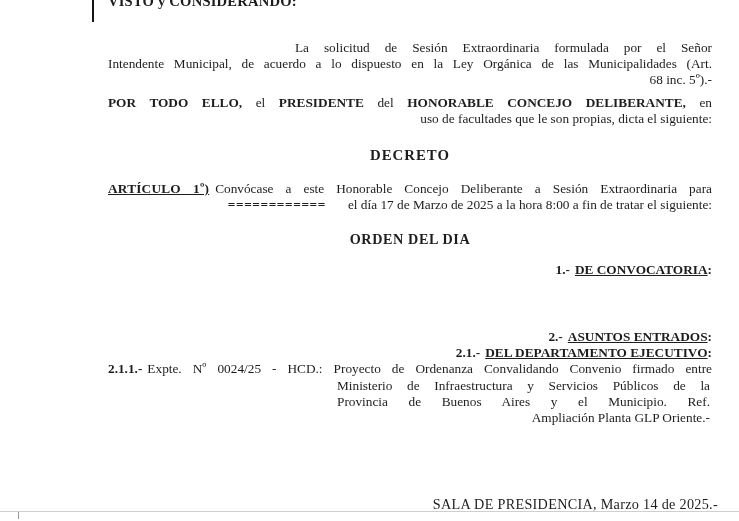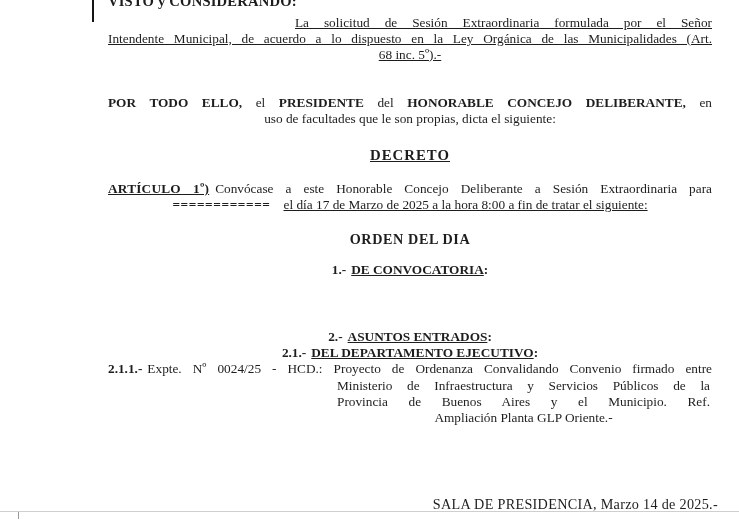--- a/index.html
+++ b/index.html
@@ -2,34 +2,34 @@
 <html><head>
 <meta charset="utf-8">
 <style>
   html,body{margin:0;padding:0;background:#fff;}
   .page{
     position:relative;width:739px;height:521px;background:#ffffff;
     font-family:"Liberation Serif","DejaVu Serif",serif;
     font-size:13.3px;color:#1d1d1d;overflow:hidden;
   }
   .blk{position:absolute;left:108px;width:604px;}
-  .line{line-height:15.8px;min-height:15.8px;text-align:center;}
+  .line{line-height:15.8px;min-height:15.8px;text-align:right;}
   .just{text-align:justify;text-align-last:justify;}
   .indent1{padding-left:187px;}
   .b{font-weight:bold;}
   .bu{font-weight:bold;text-decoration:underline;}
   .num{font-weight:bold;margin-right:5px;}
   .lbl{font-weight:bold;text-decoration:underline;margin-right:6px;letter-spacing:0.2px;margin-top:24px;}
   .eq{font-weight:bold;letter-spacing:0.6px;}
-  .t2{margin-left:13px;text-decoration:underline;}
+  .t2{margin-left:22px;}
   .visto{top:-7px;font-size:14.6px;font-weight:bold;letter-spacing:0.2px;}
-  .para1{top:15px;text-decoration:underline;}
+  .para1{top:40px;}
   .portodo{top:95px;}
   .decreto{top:147px;text-align:center;font-size:14.8px;}
-  .decreto .head{font-weight:bold;text-decoration:underline;letter-spacing:1px;}
+  .decreto .head{font-weight:bold;letter-spacing:1px;}
   .art1{top:181px;}
   .orden{top:231px;text-align:center;font-size:14.2px;}
   .orden .head{font-weight:bold;letter-spacing:0.6px;}
   .item1{top:262px;}
   .item11{top:278px;}
   .item2{top:329px;}
   .item21{top:345px;}
   .item211{top:361px;}
   .cont{position:absolute;left:337px;width:373px;top:378px;}
   .art2{top:447px;}

